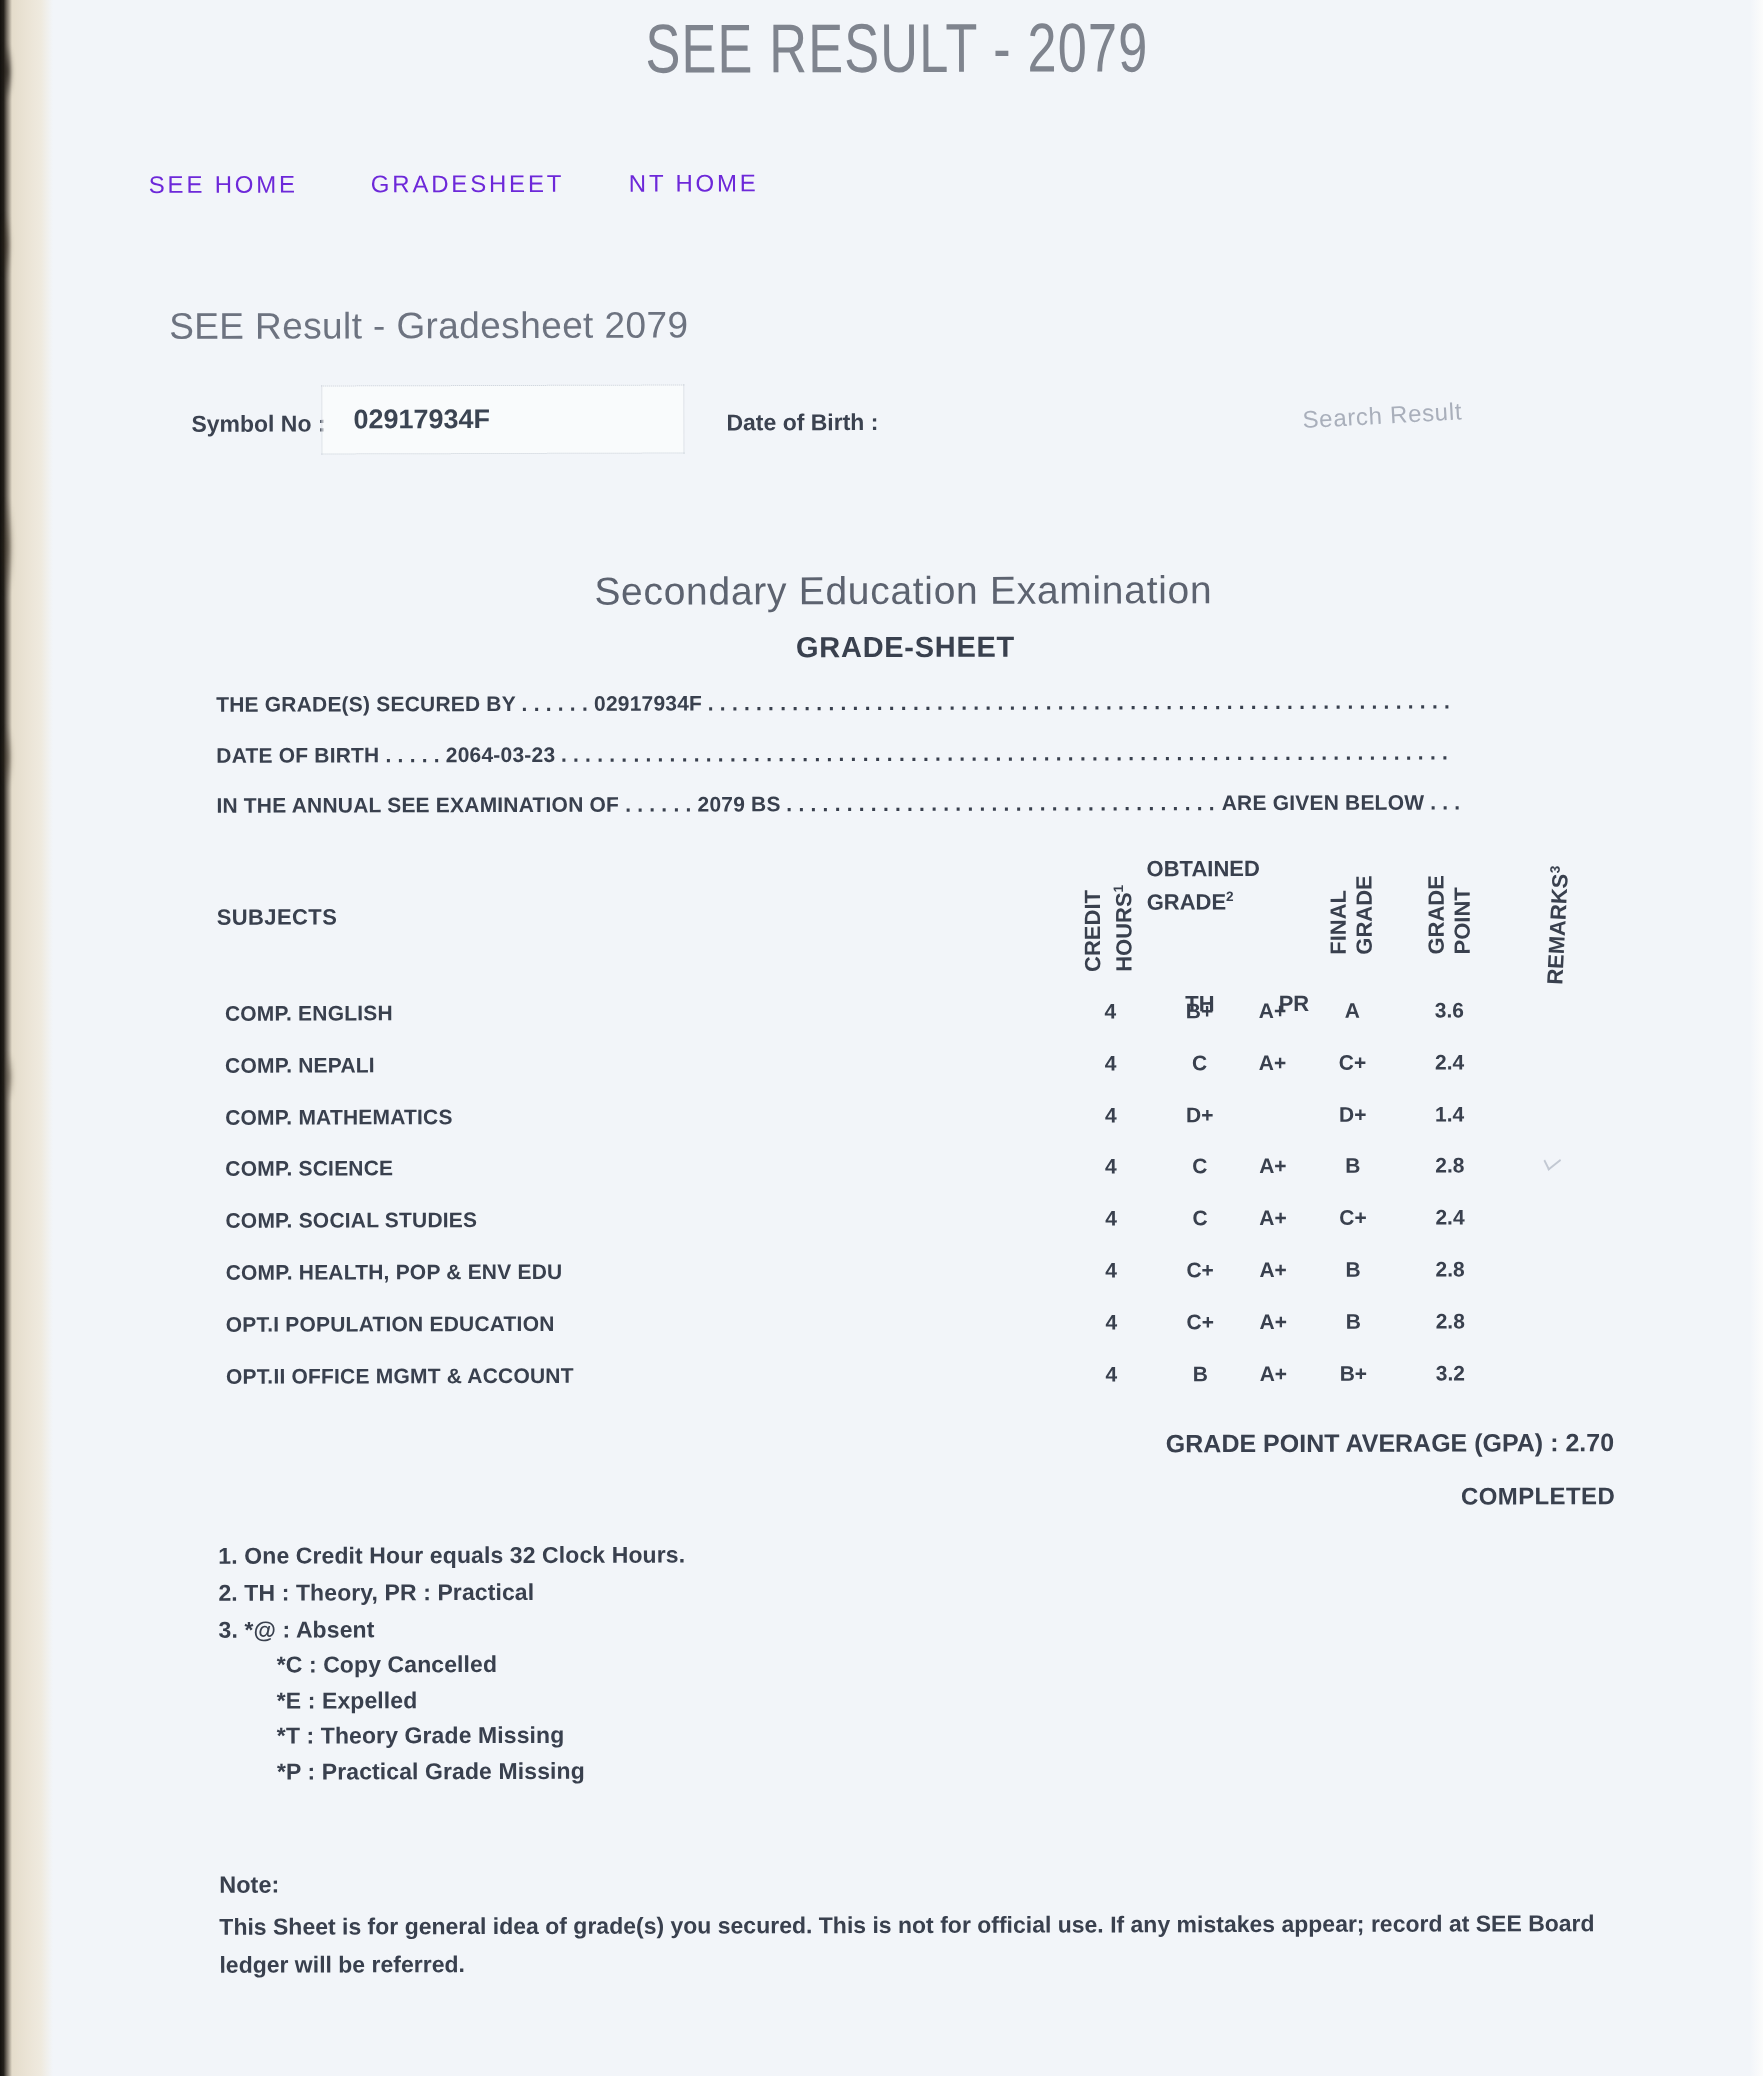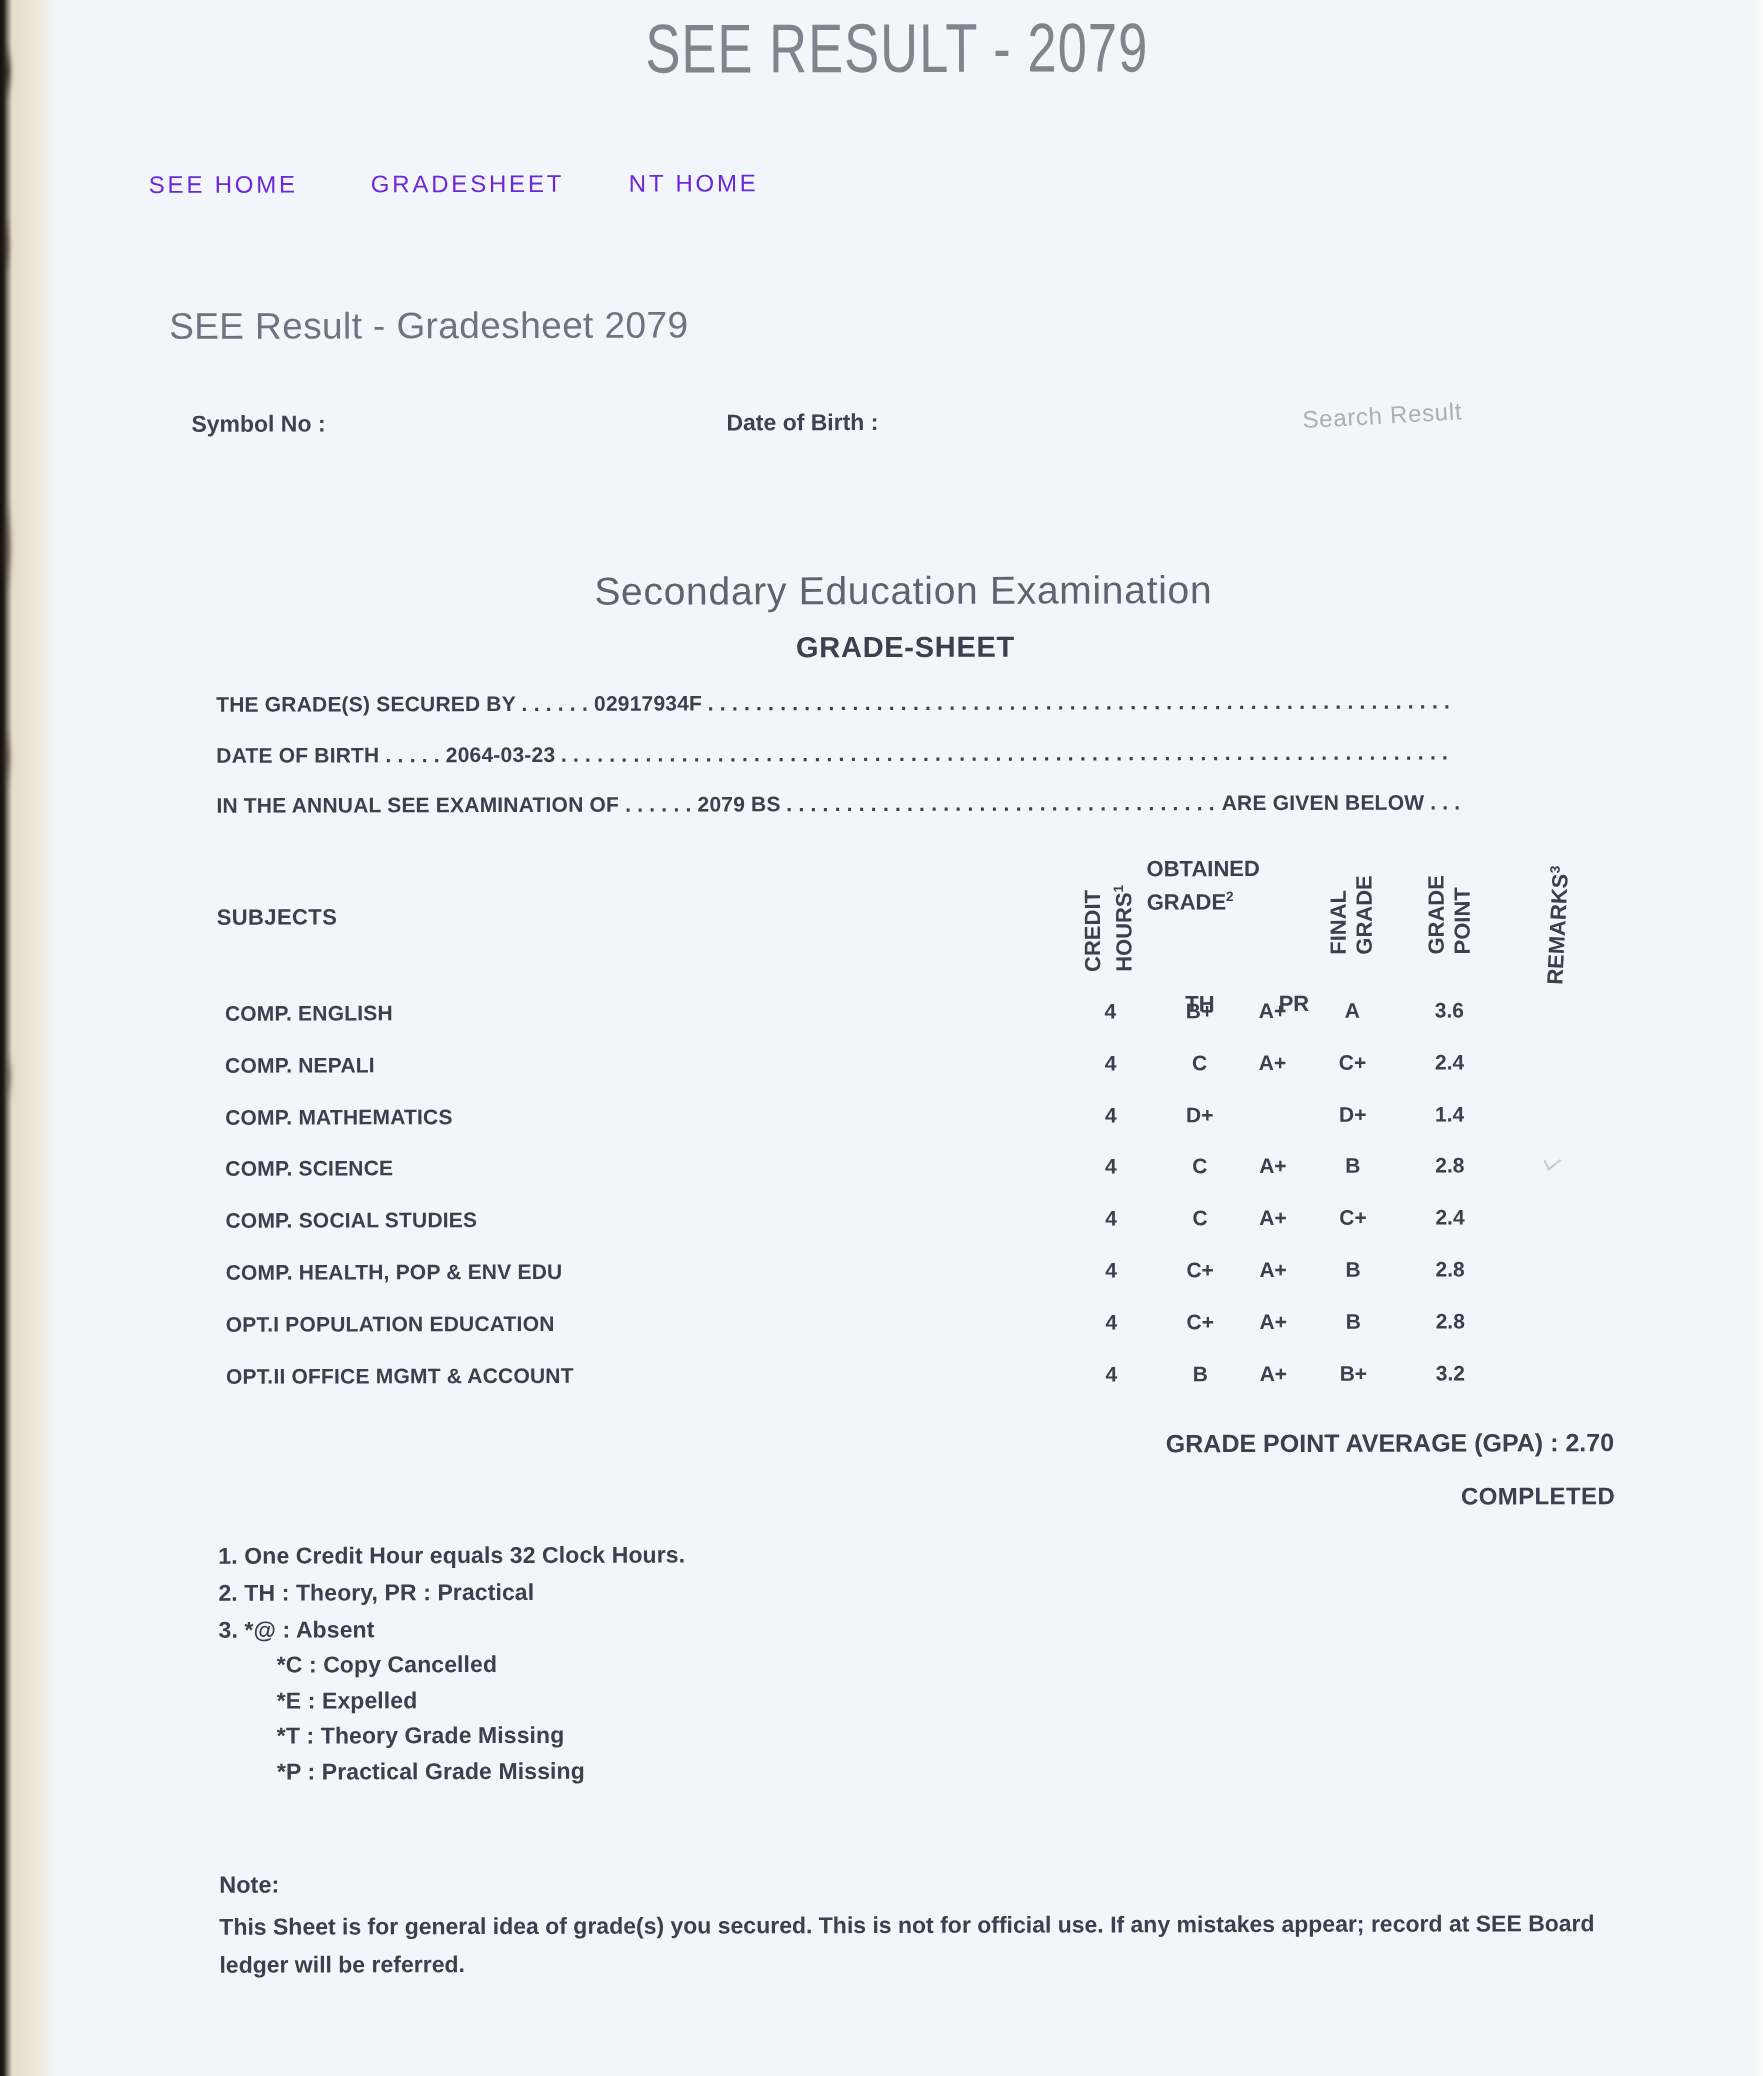--- a/index.html
+++ b/index.html
@@ -88,20 +88,21 @@
 
     <div class="abs site-title">SEE RESULT - 2079</div>
 
     <div class="abs nav-link" style="left:151px;">SEE HOME</div>
     <div class="abs nav-link" style="left:373px;">GRADESHEET</div>
     <div class="abs nav-link" style="left:631px;">NT HOME</div>
 
     <div class="abs page-heading">SEE Result - Gradesheet 2079</div>
 
     <div class="abs form-label" style="left:193px;top:409px;">Symbol No :</div>
+    <input class="scan-input" style="left: 323px; top: 384px; width: 363px;" value="02917934F">
     <div class="abs form-label" style="left:728px;top:409px;">Date of Birth :</div>
     <button class="search-btn">Search Result</button>
 
     <div class="abs exam-title">Secondary Education Examination</div>
     <div class="abs sheet-subtitle">GRADE-SHEET</div>
 
     <div class="abs decl-line" style="top:691px;">
       <span class="decl-prefix">THE GRADE(S) SECURED BY . . . . . . 02917934F</span>
       <span class="decl-fill">. . . . . . . . . . . . . . . . . . . . . . . . . . . . . . . . . . . . . . . . . . . . . . . . . . . . . . . . . . . . . . . . . . . . . . . . . . . . . . . . . . . . . . . .</span>
       <span class="decl-suffix"></span>

